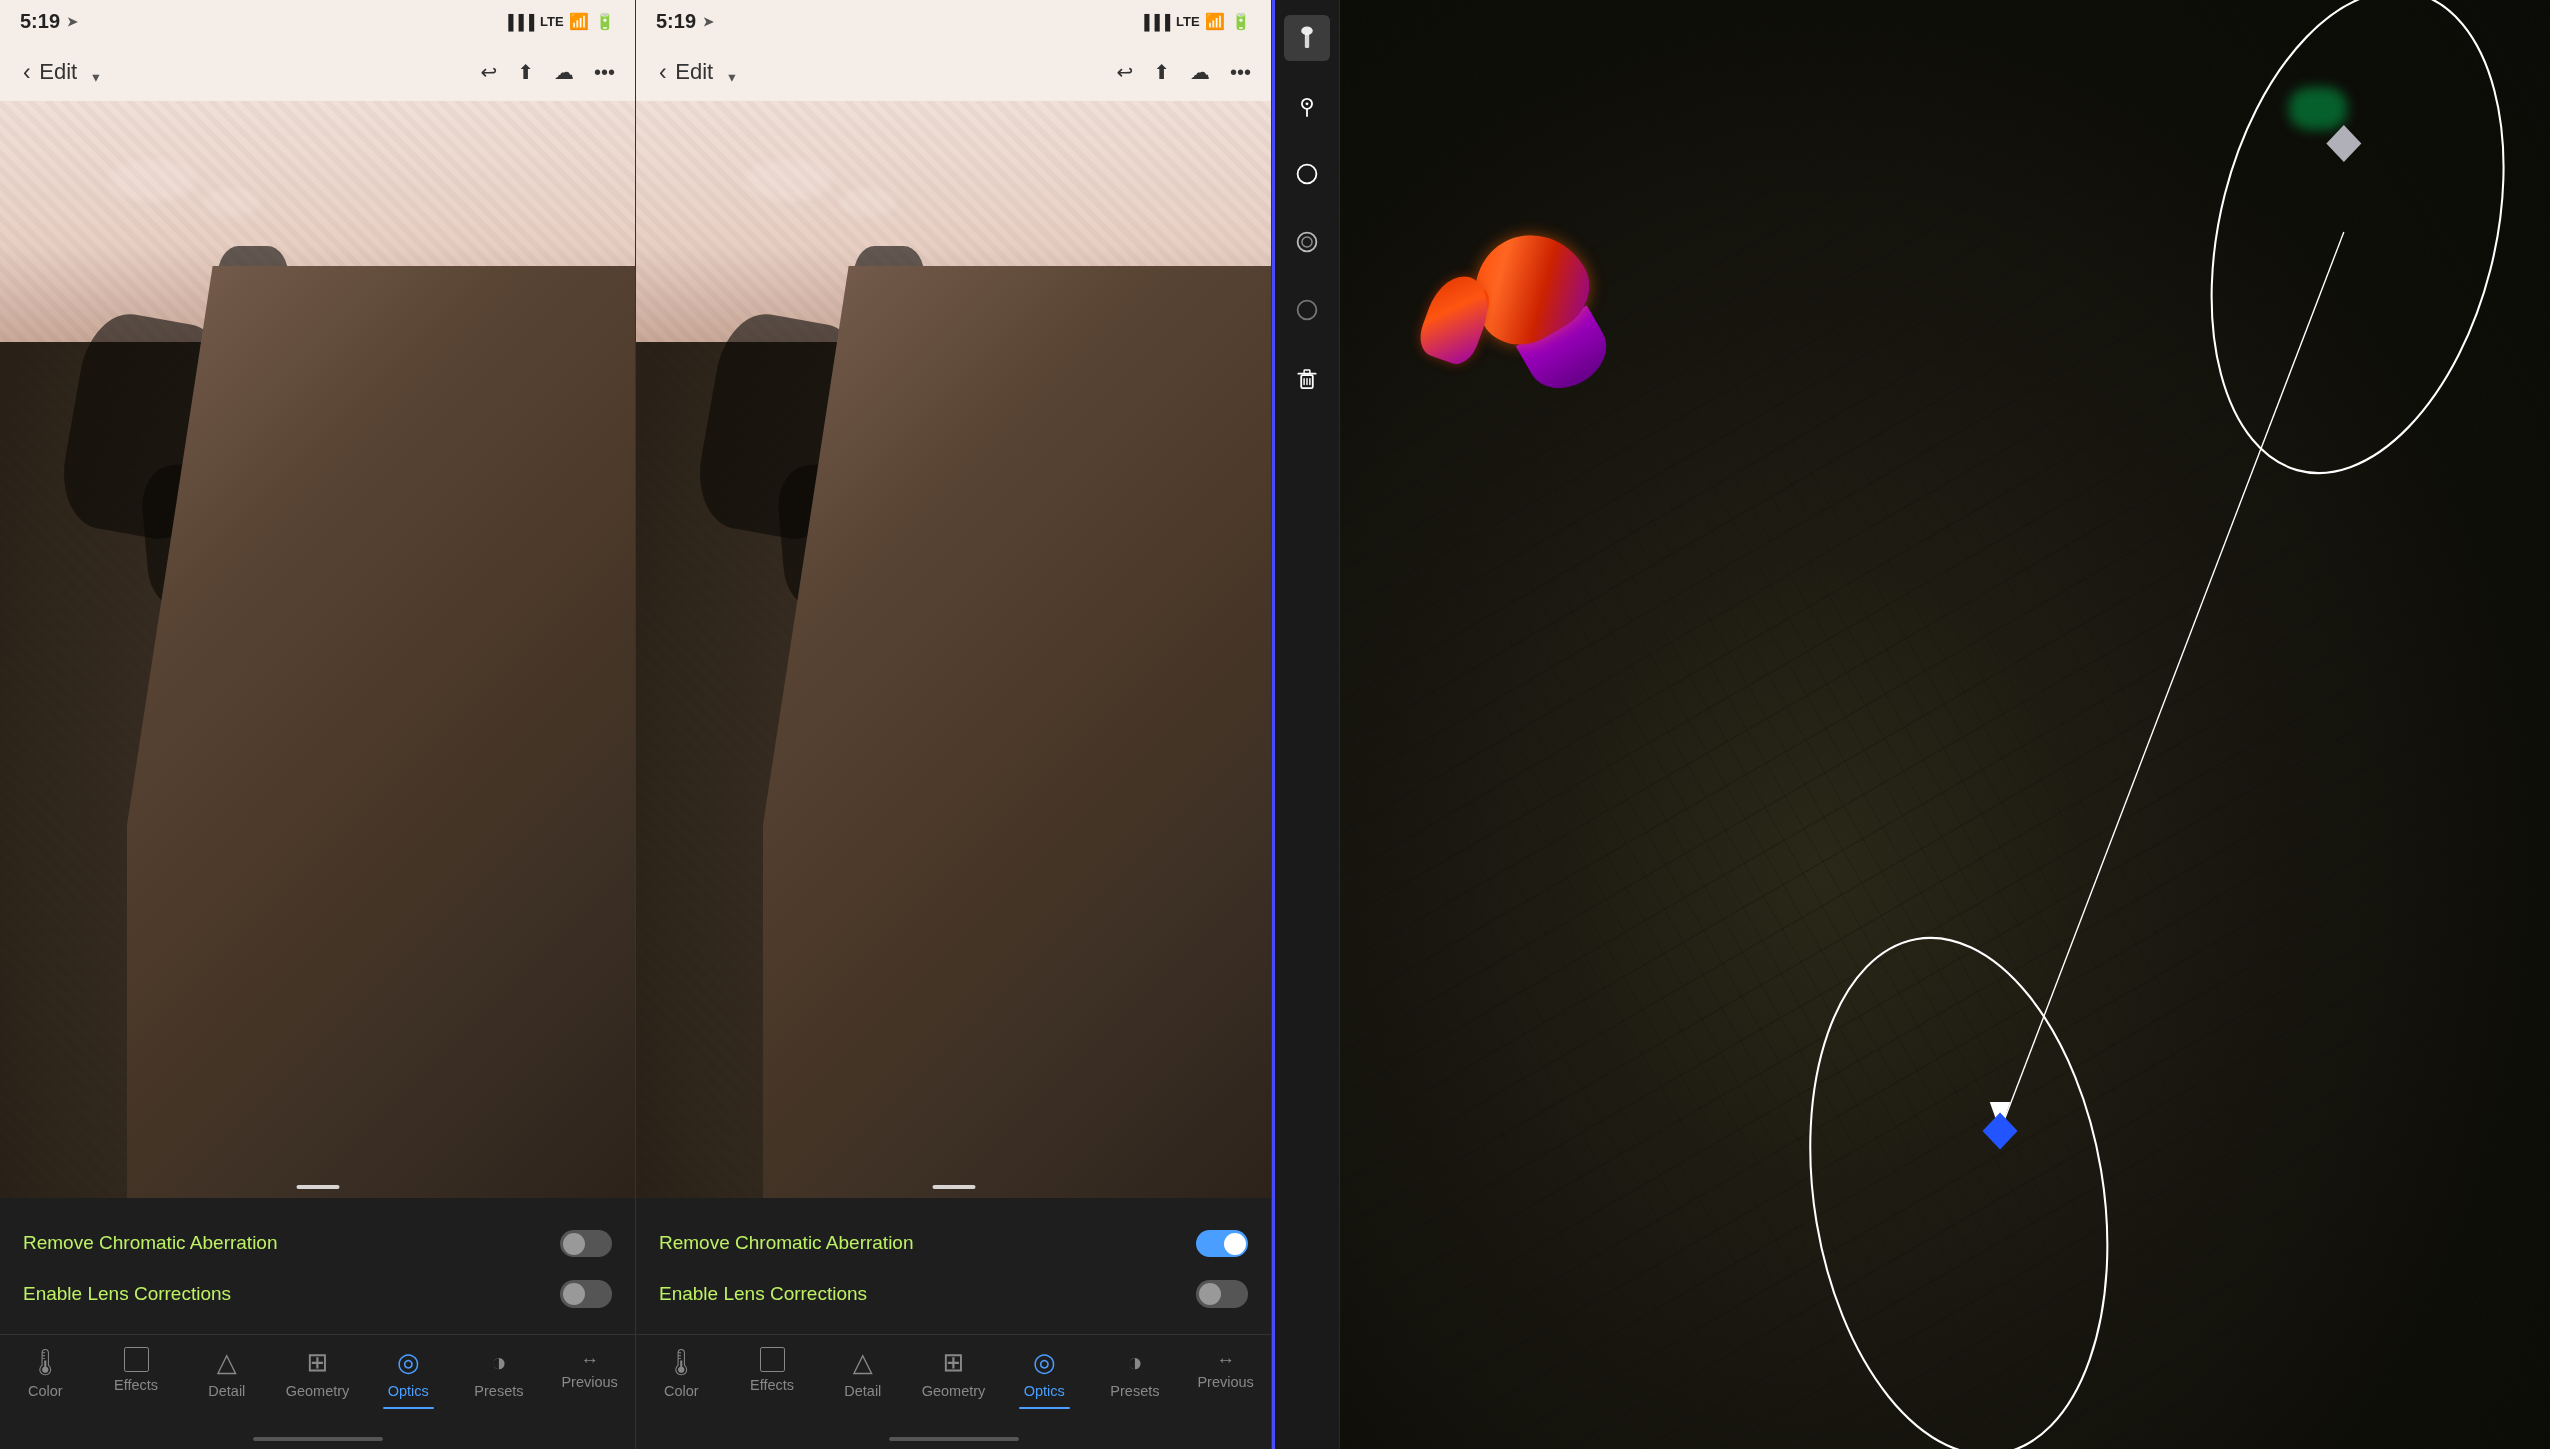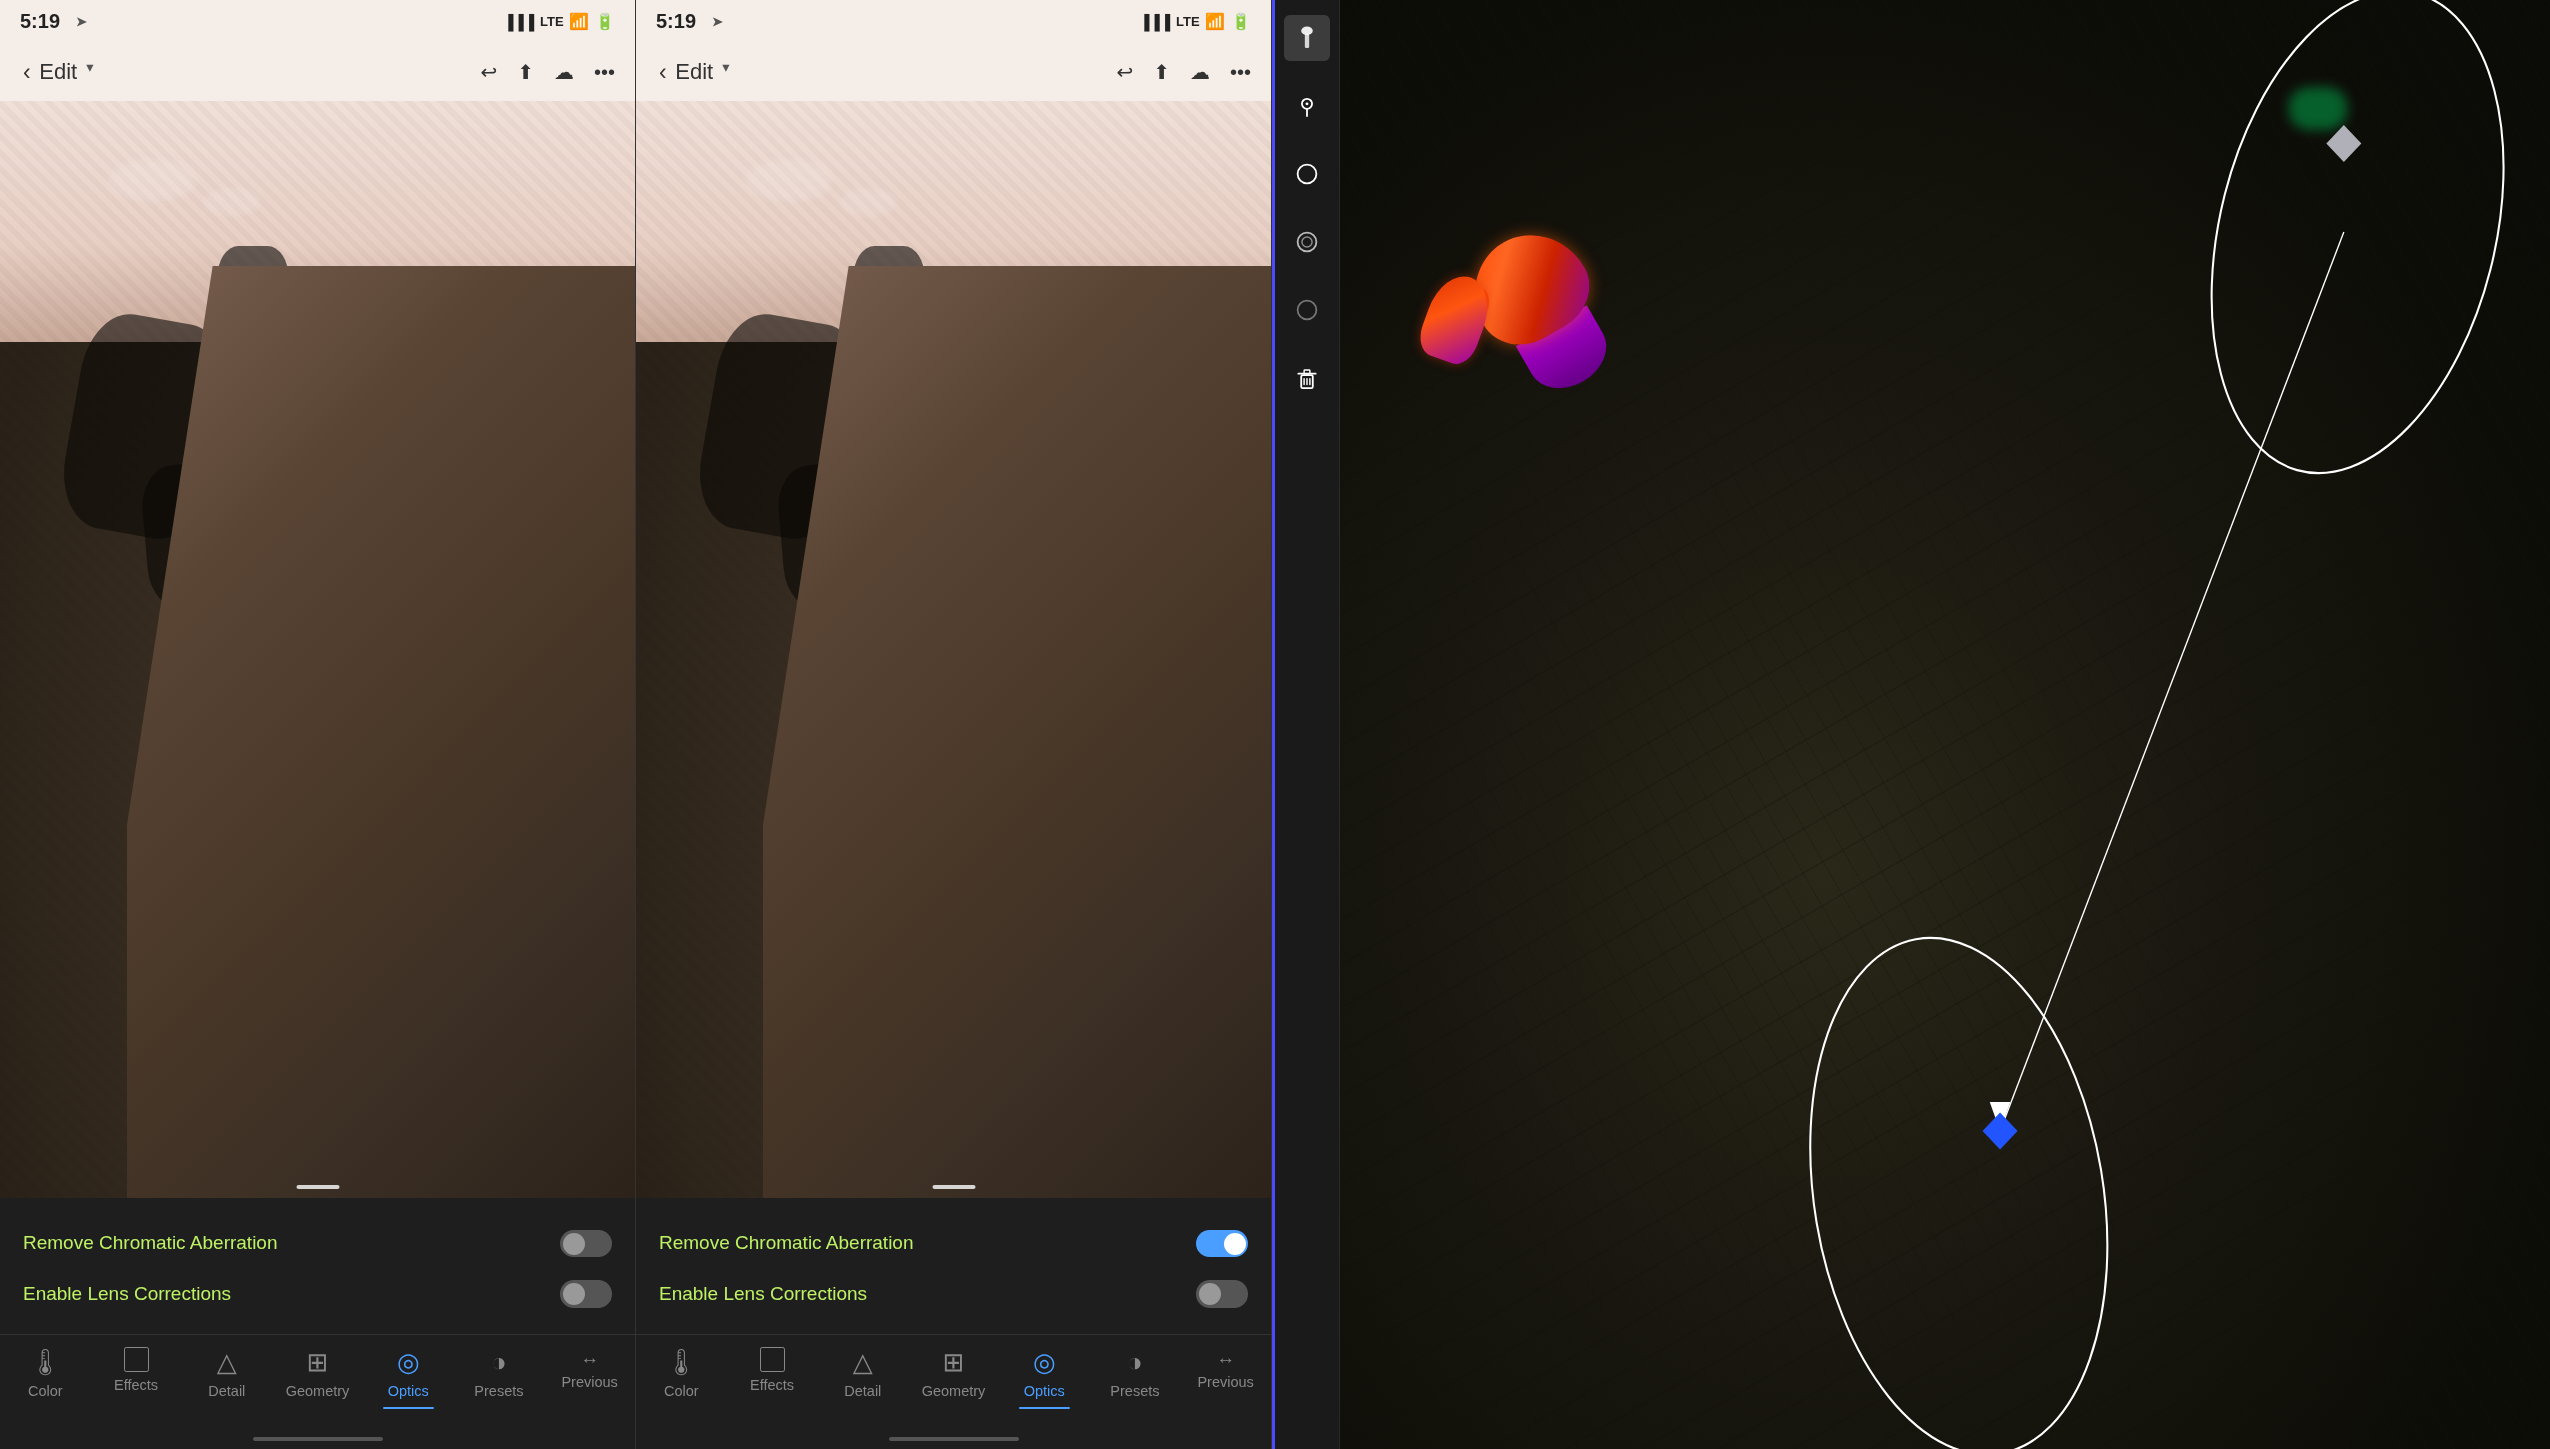--- a/index.html
+++ b/index.html
@@ -34,21 +34,21 @@
       justify-content: space-between;
       padding: 0 20px;
       flex-shrink: 0;
     }
     .status-time {
       font-size: 20px;
       font-weight: 600;
       color: #222;
       display: flex;
       align-items: center;
-      gap: 16px;
+      gap: 7px;
     }
     .status-right {
       display: flex;
       align-items: center;
       gap: 5.8px;
       font-size: 16px;
       color: #222;
     }
     .signal-icon { font-size: 14.5px; }
     .lte-text { font-size: 13px; font-weight: 600; }
@@ -71,22 +71,22 @@
     .nav-back {
       font-size: 23px;
       color: #333;
       cursor: pointer;
       padding: 2.9px;
     }
     .nav-edit {
       font-size: 22px;
       color: #333;
       display: flex;
-      align-items: flex-start;
-      gap: 9px;
+      align-items: flex-end;
+      gap: 15px;
       cursor: pointer;
     }
     .nav-caret { font-size: 14.5px; color: #555; }
     .nav-right {
       display: flex;
       align-items: center;
       gap: 20px;
     }
     .nav-icon {
       font-size: 20px;

